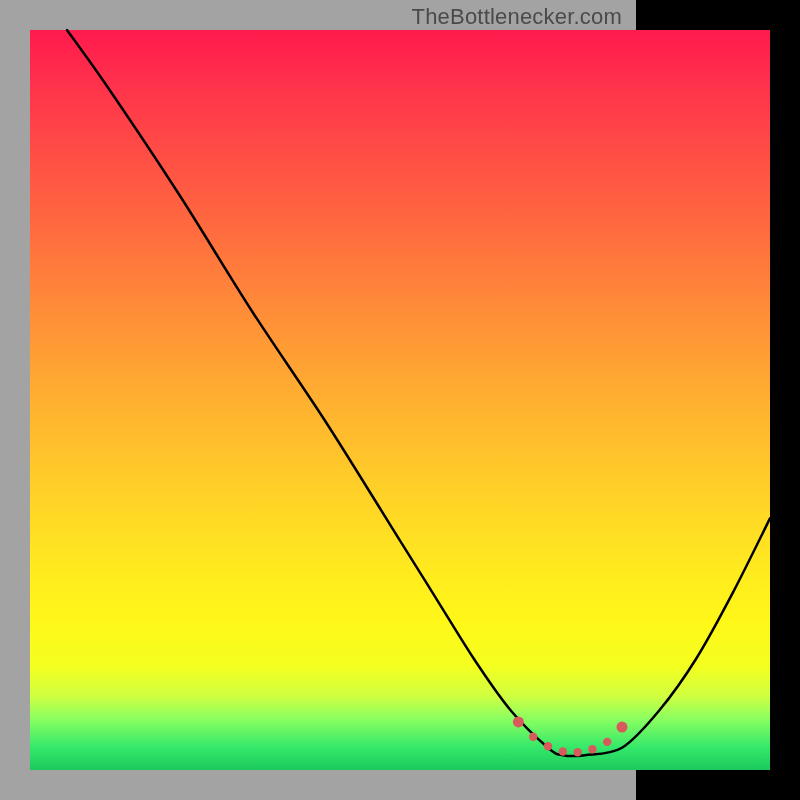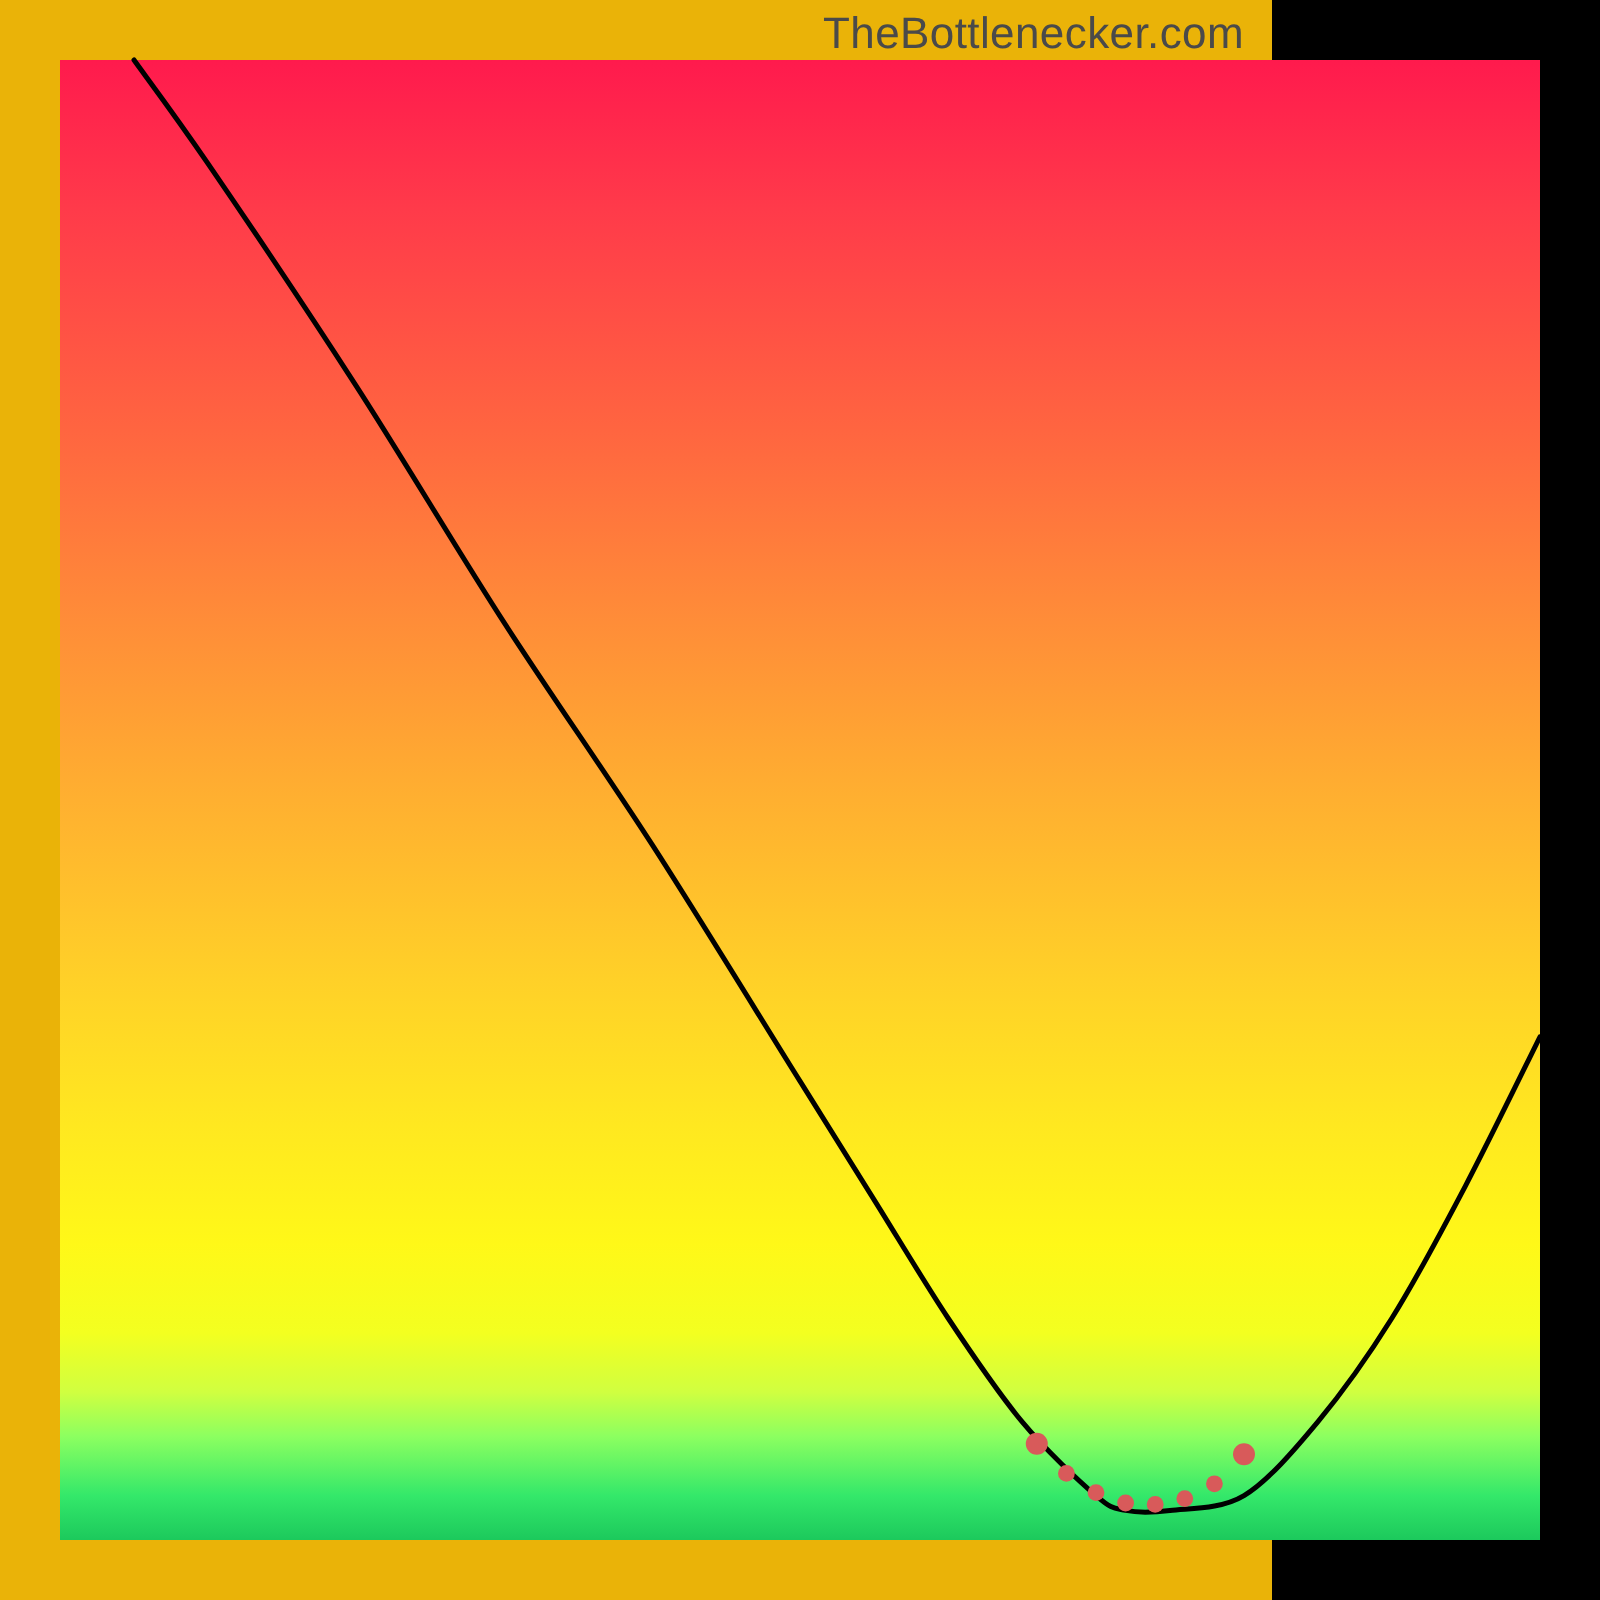--- a/index.html
+++ b/index.html
@@ -10,21 +10,21 @@
     background: #000;
     overflow: hidden;
     font-family: Arial, Helvetica, sans-serif;
   }
   .frame {
     position: absolute;
     left: 0;
     top: 0;
     width: 636px;
     height: 800px;
-    background: #eab308;
+    background: #a3a3a3;
   }
   .plot {
     position: absolute;
     left: 30px;
     top: 30px;
     width: 740px;
     height: 740px;
     
     background: linear-gradient(
       to bottom,

